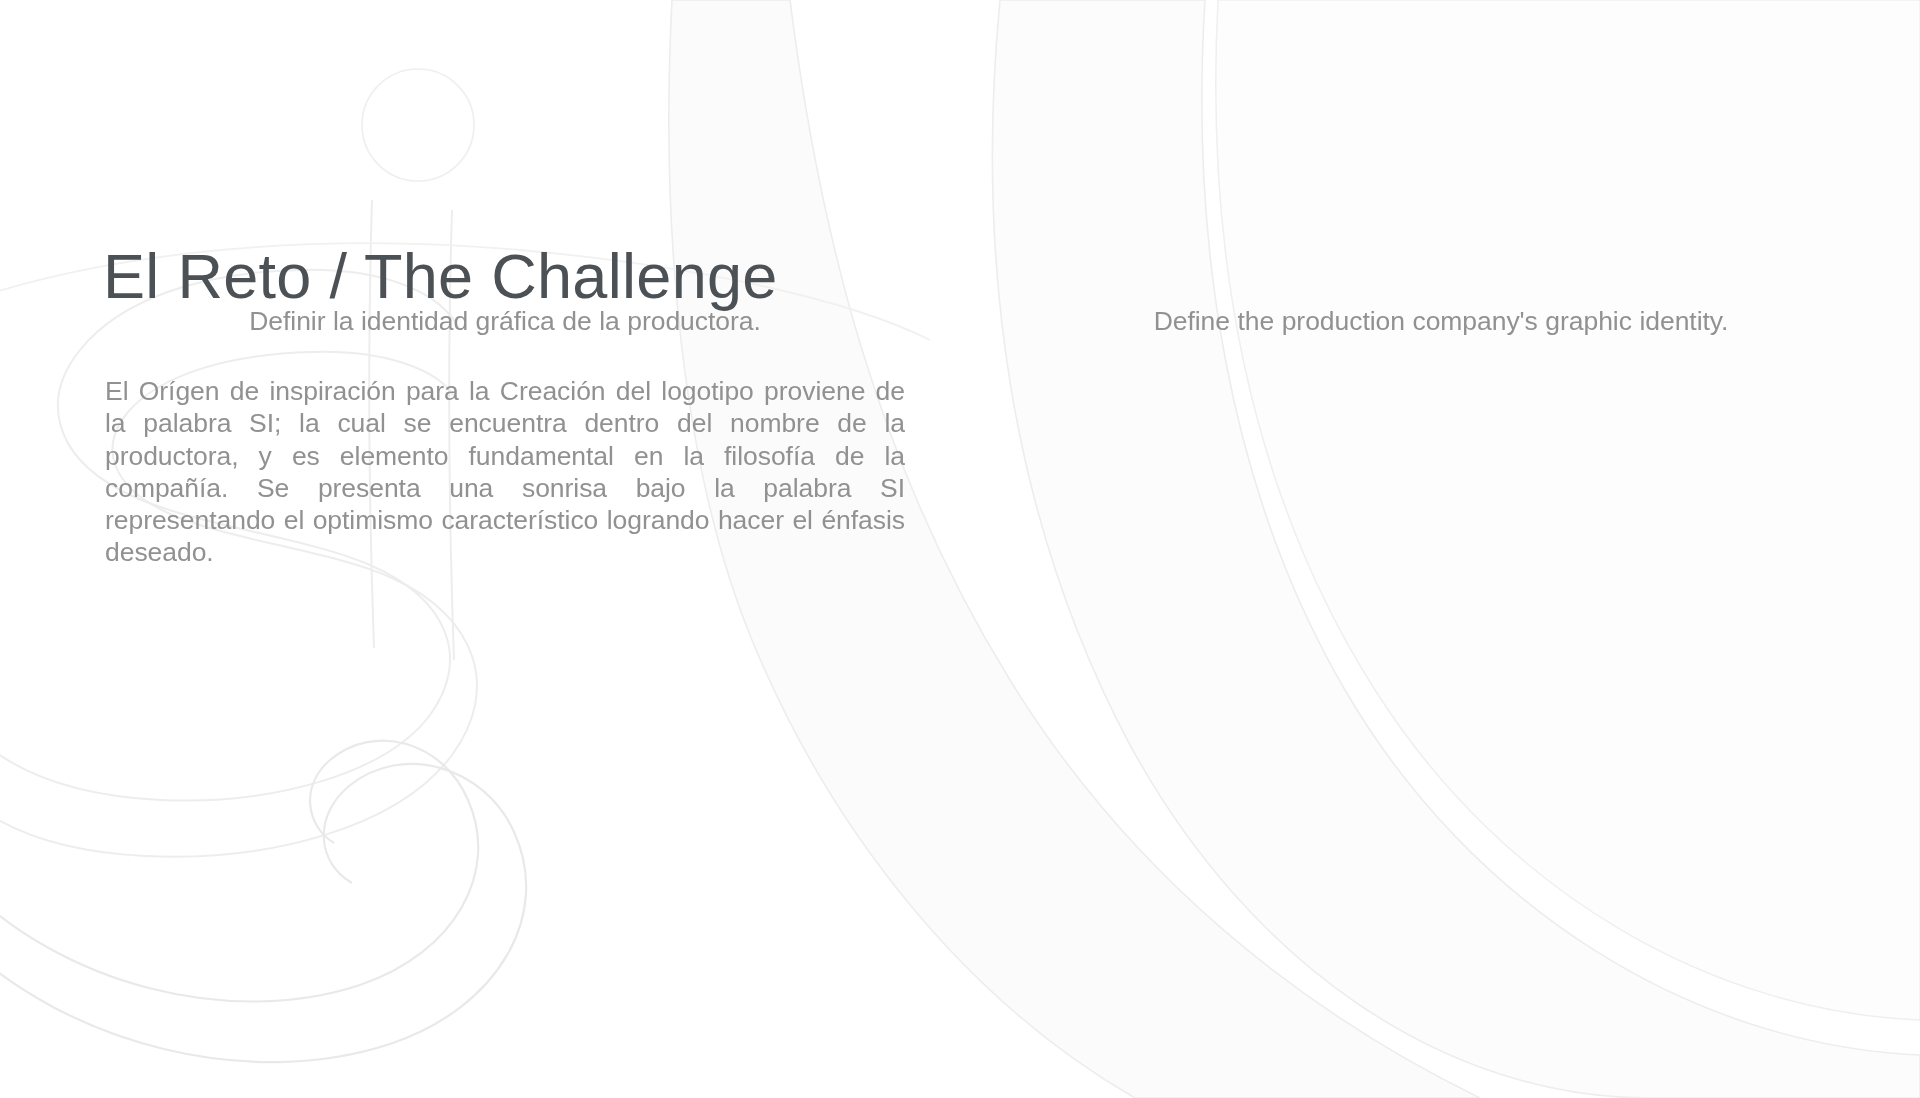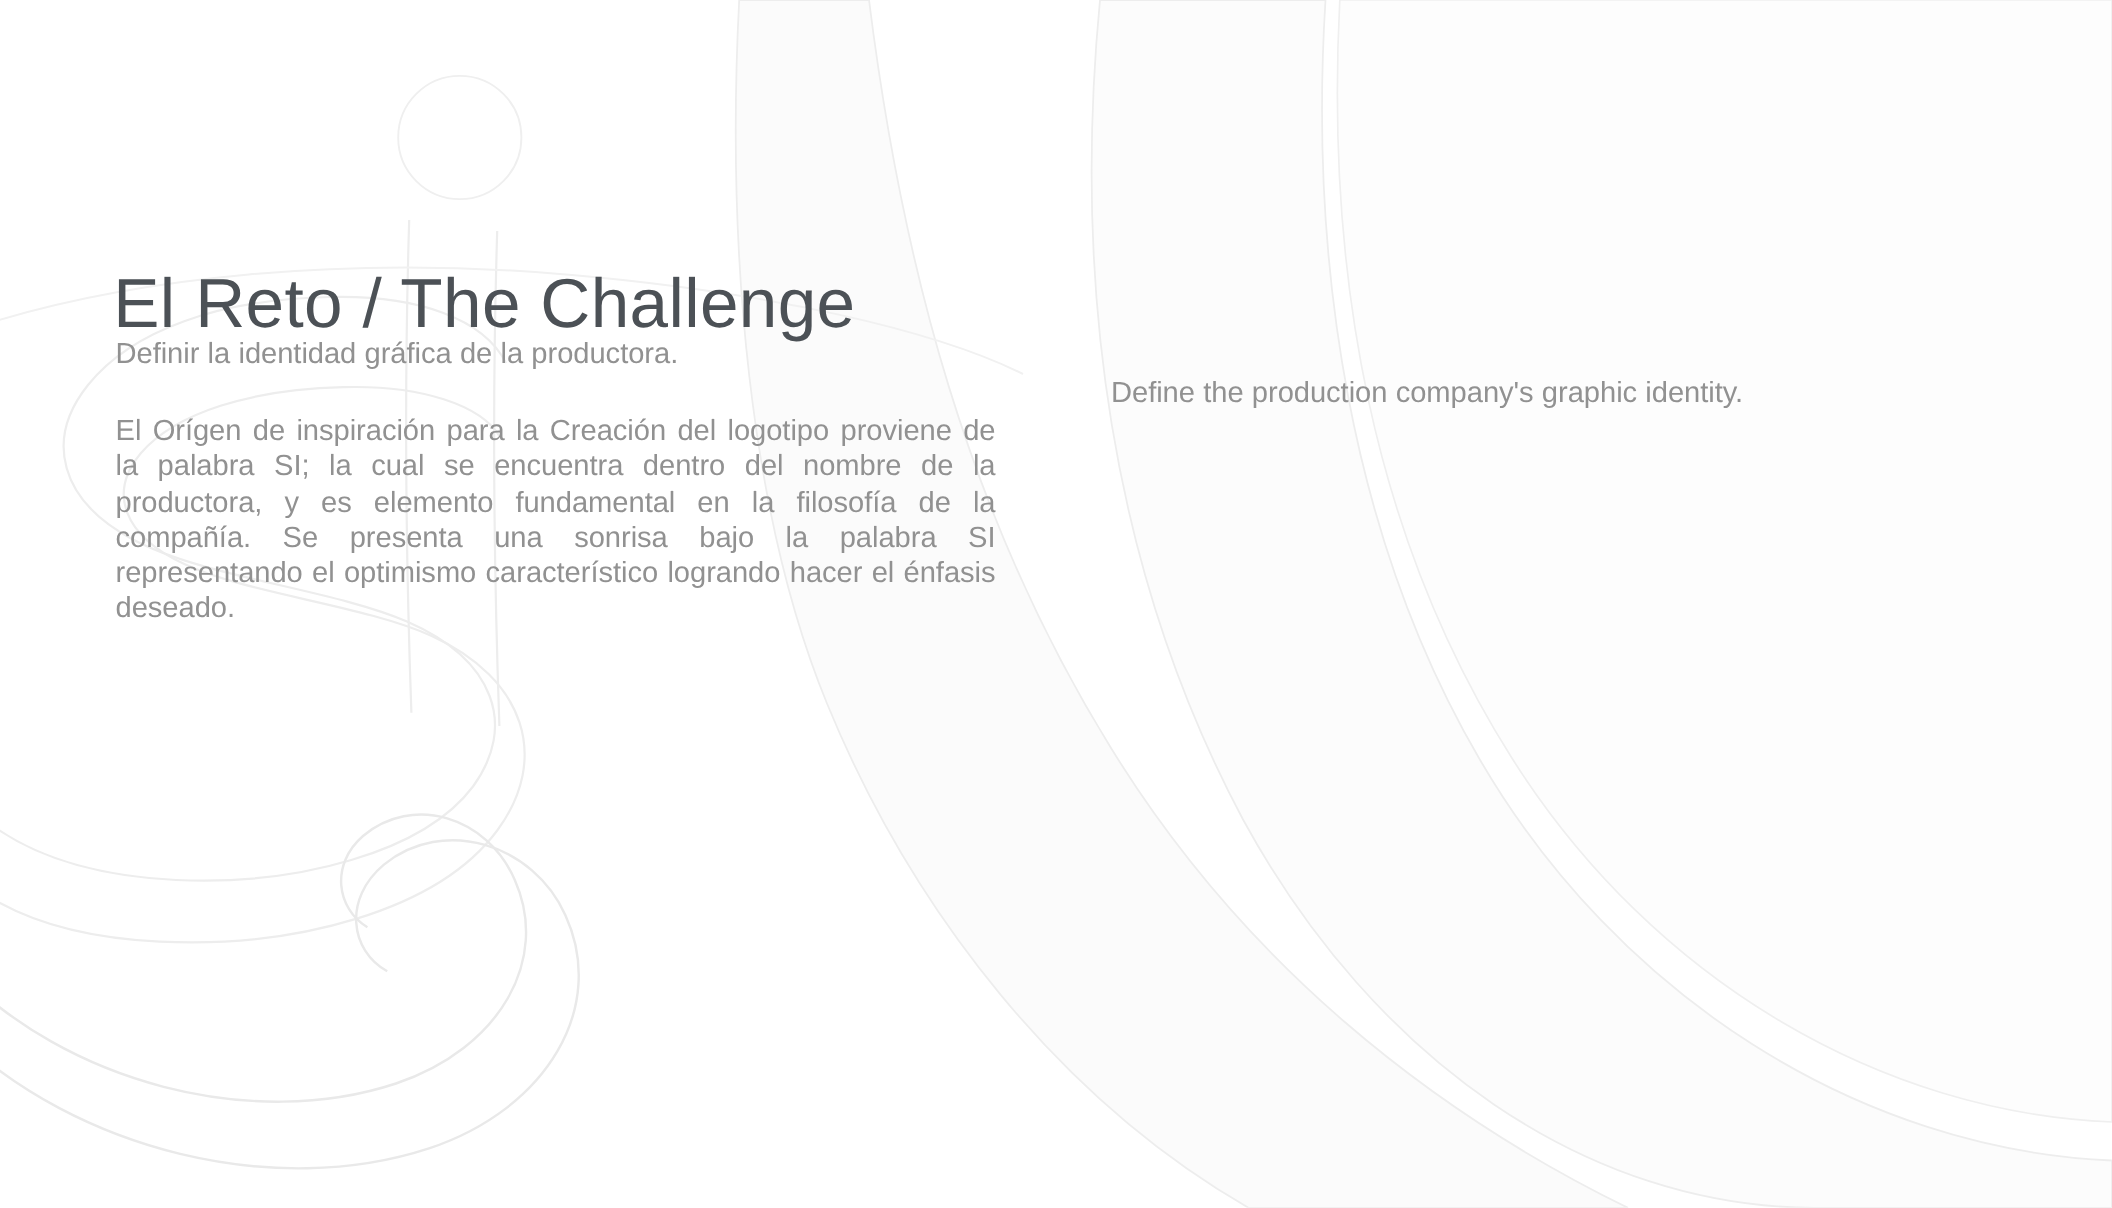--- a/index.html
+++ b/index.html
@@ -55,35 +55,35 @@
     white-space: nowrap;
     font-family: "Liberation Sans", sans-serif;
     -webkit-font-smoothing: antialiased;
   }
 
   .column {
     position: absolute;
     top: 305px;
   }
   #column-es { left: 105px;  width: 800px; }
-  #column-en { left: 1010px; width: 790px; margin-top: 35px; }
+  #column-en { left: 1046px; width: 790px; }
 
   .paragraph {
     color: #919191;
     font-size: 26.5px;
     font-weight: 400;
     line-height: 1.215;
     text-align: justify;
     margin: 0 0 38px 0;
     letter-spacing: -0.05px;
     word-spacing: 0.2px;
   }
   .paragraph:last-child { margin-bottom: 0; }
   
-  .paragraph.short { text-align: left; }
+  .paragraph.short { text-align: center; }
 </style>
 </head>
 <body>
 
 <div id="slide">
 
   <svg id="bg-art" viewBox="0 0 1920 1098" width="1920" height="1098" xmlns="http://www.w3.org/2000/svg">
 
     <g>
       <path d="M790,0 C820,240 880,470 1010,680 C1130,875 1300,1010 1480,1098 L1135,1098

